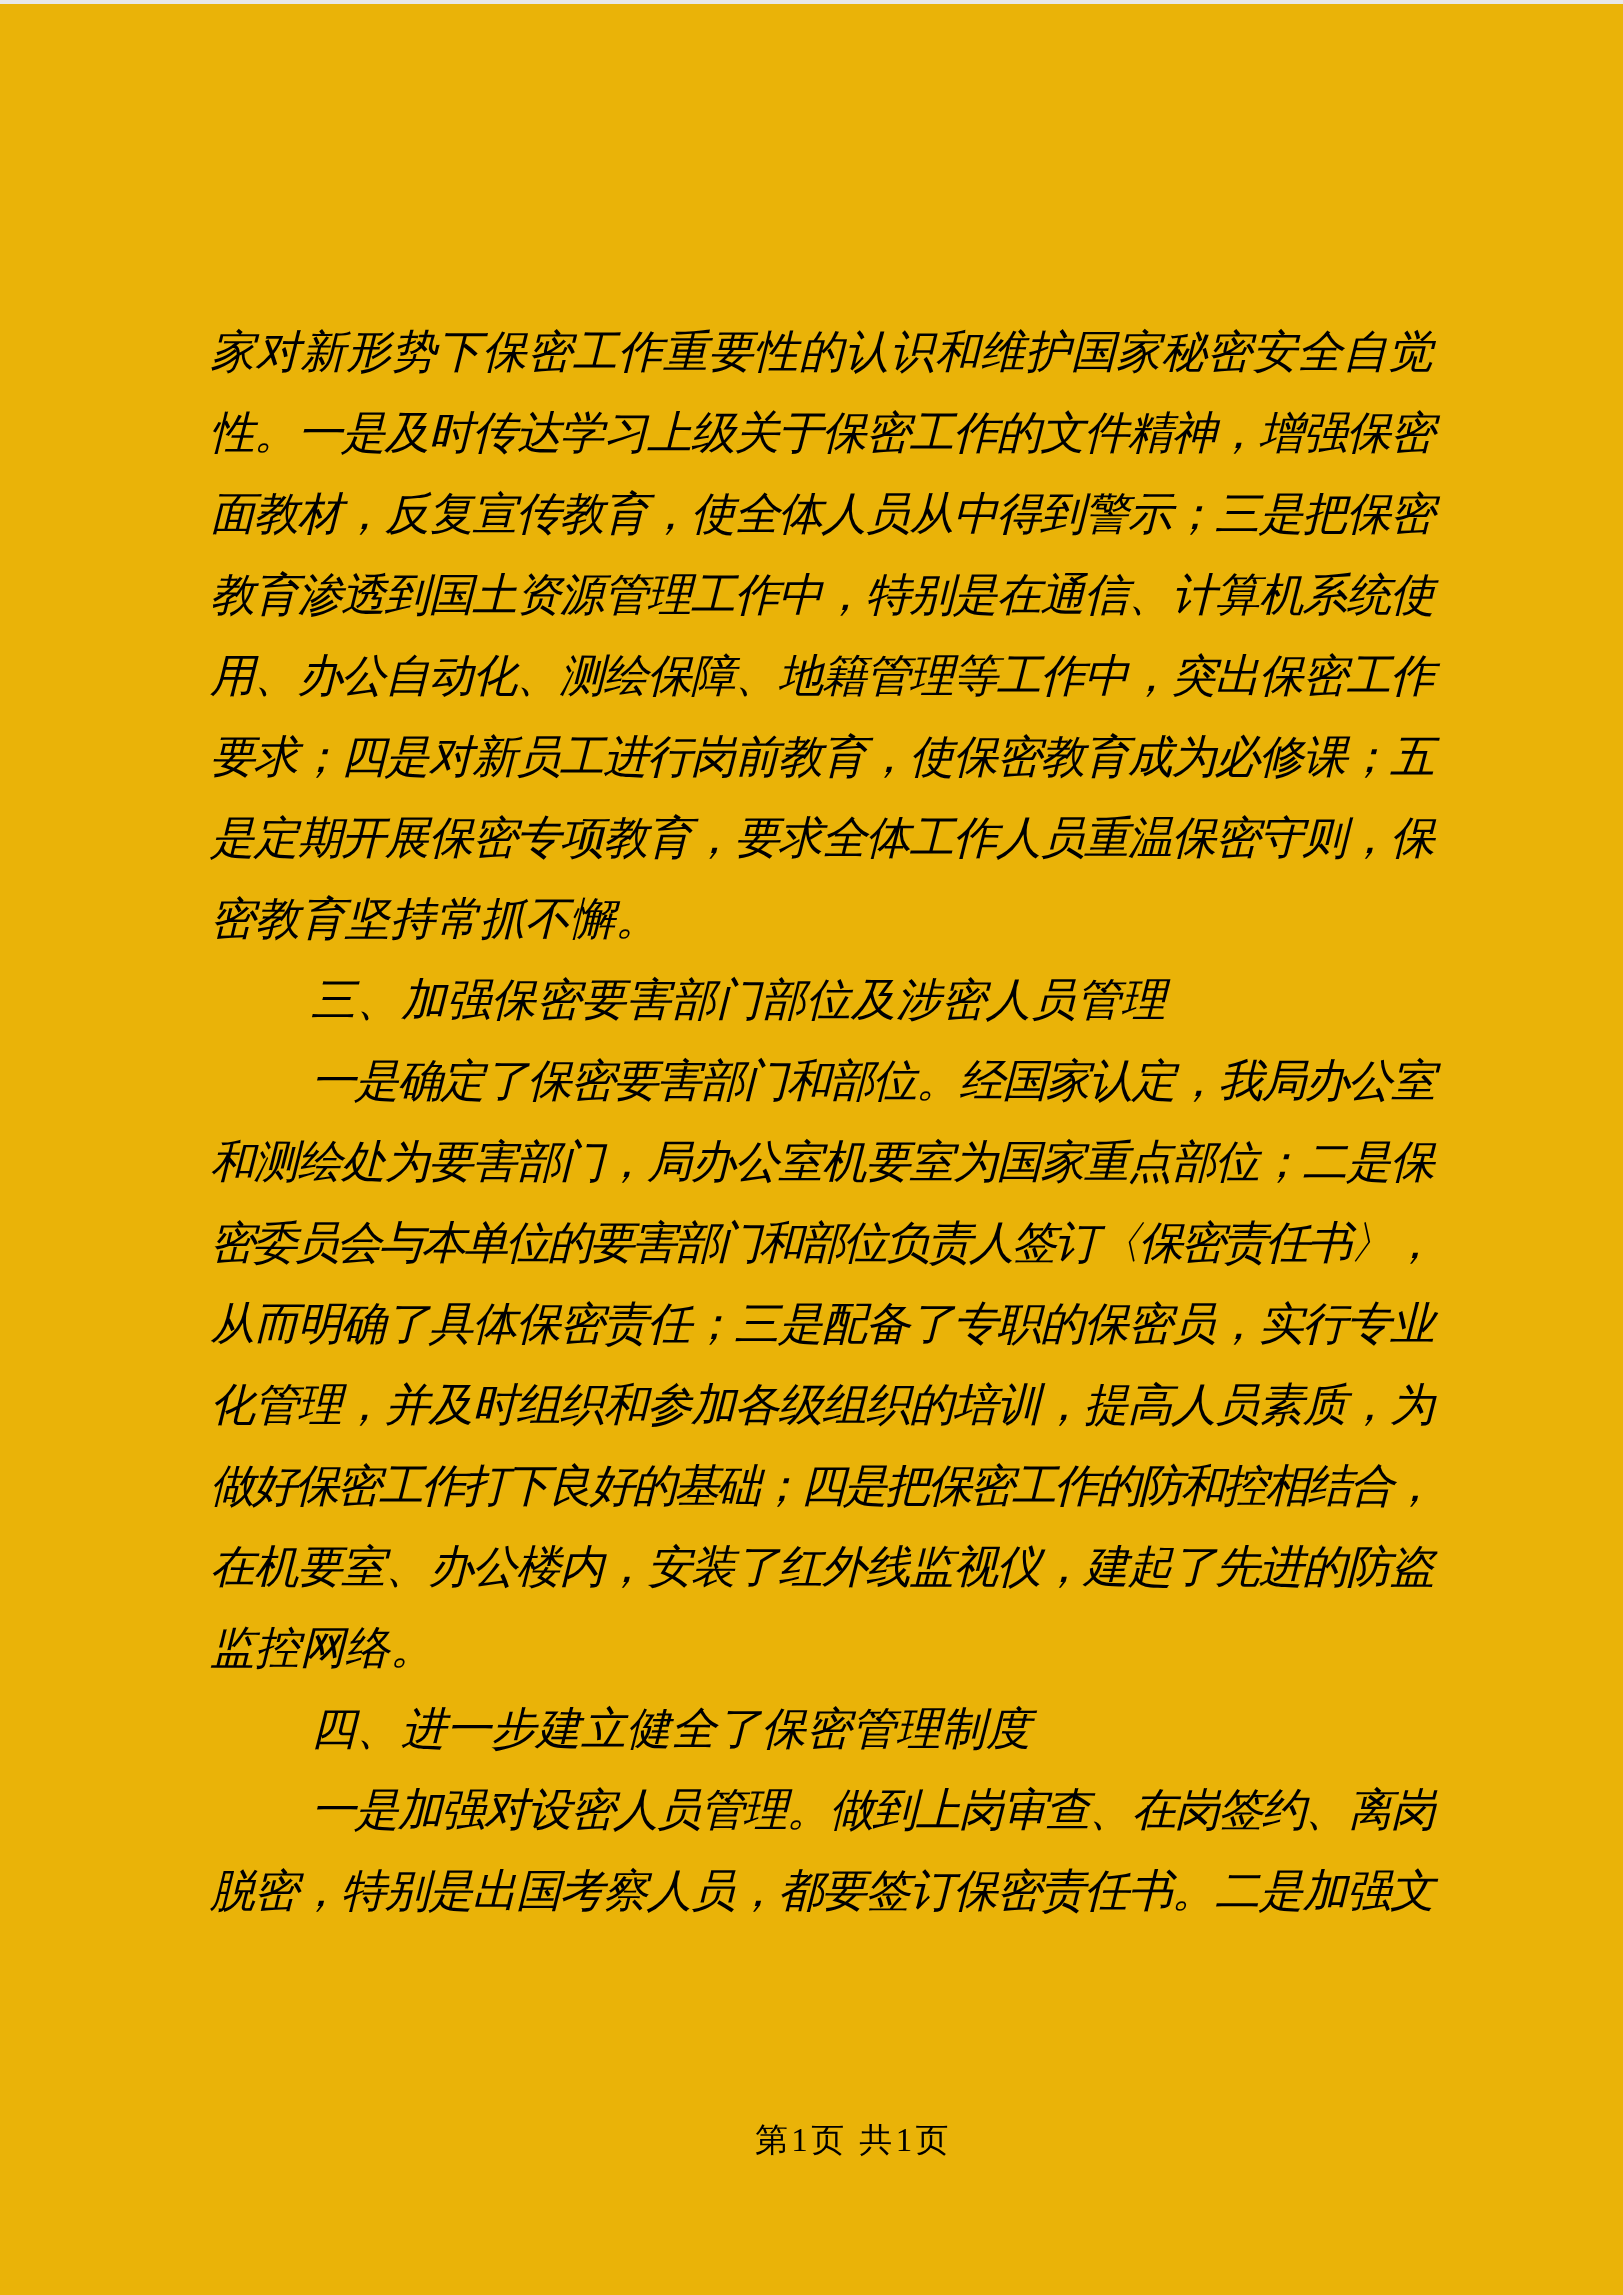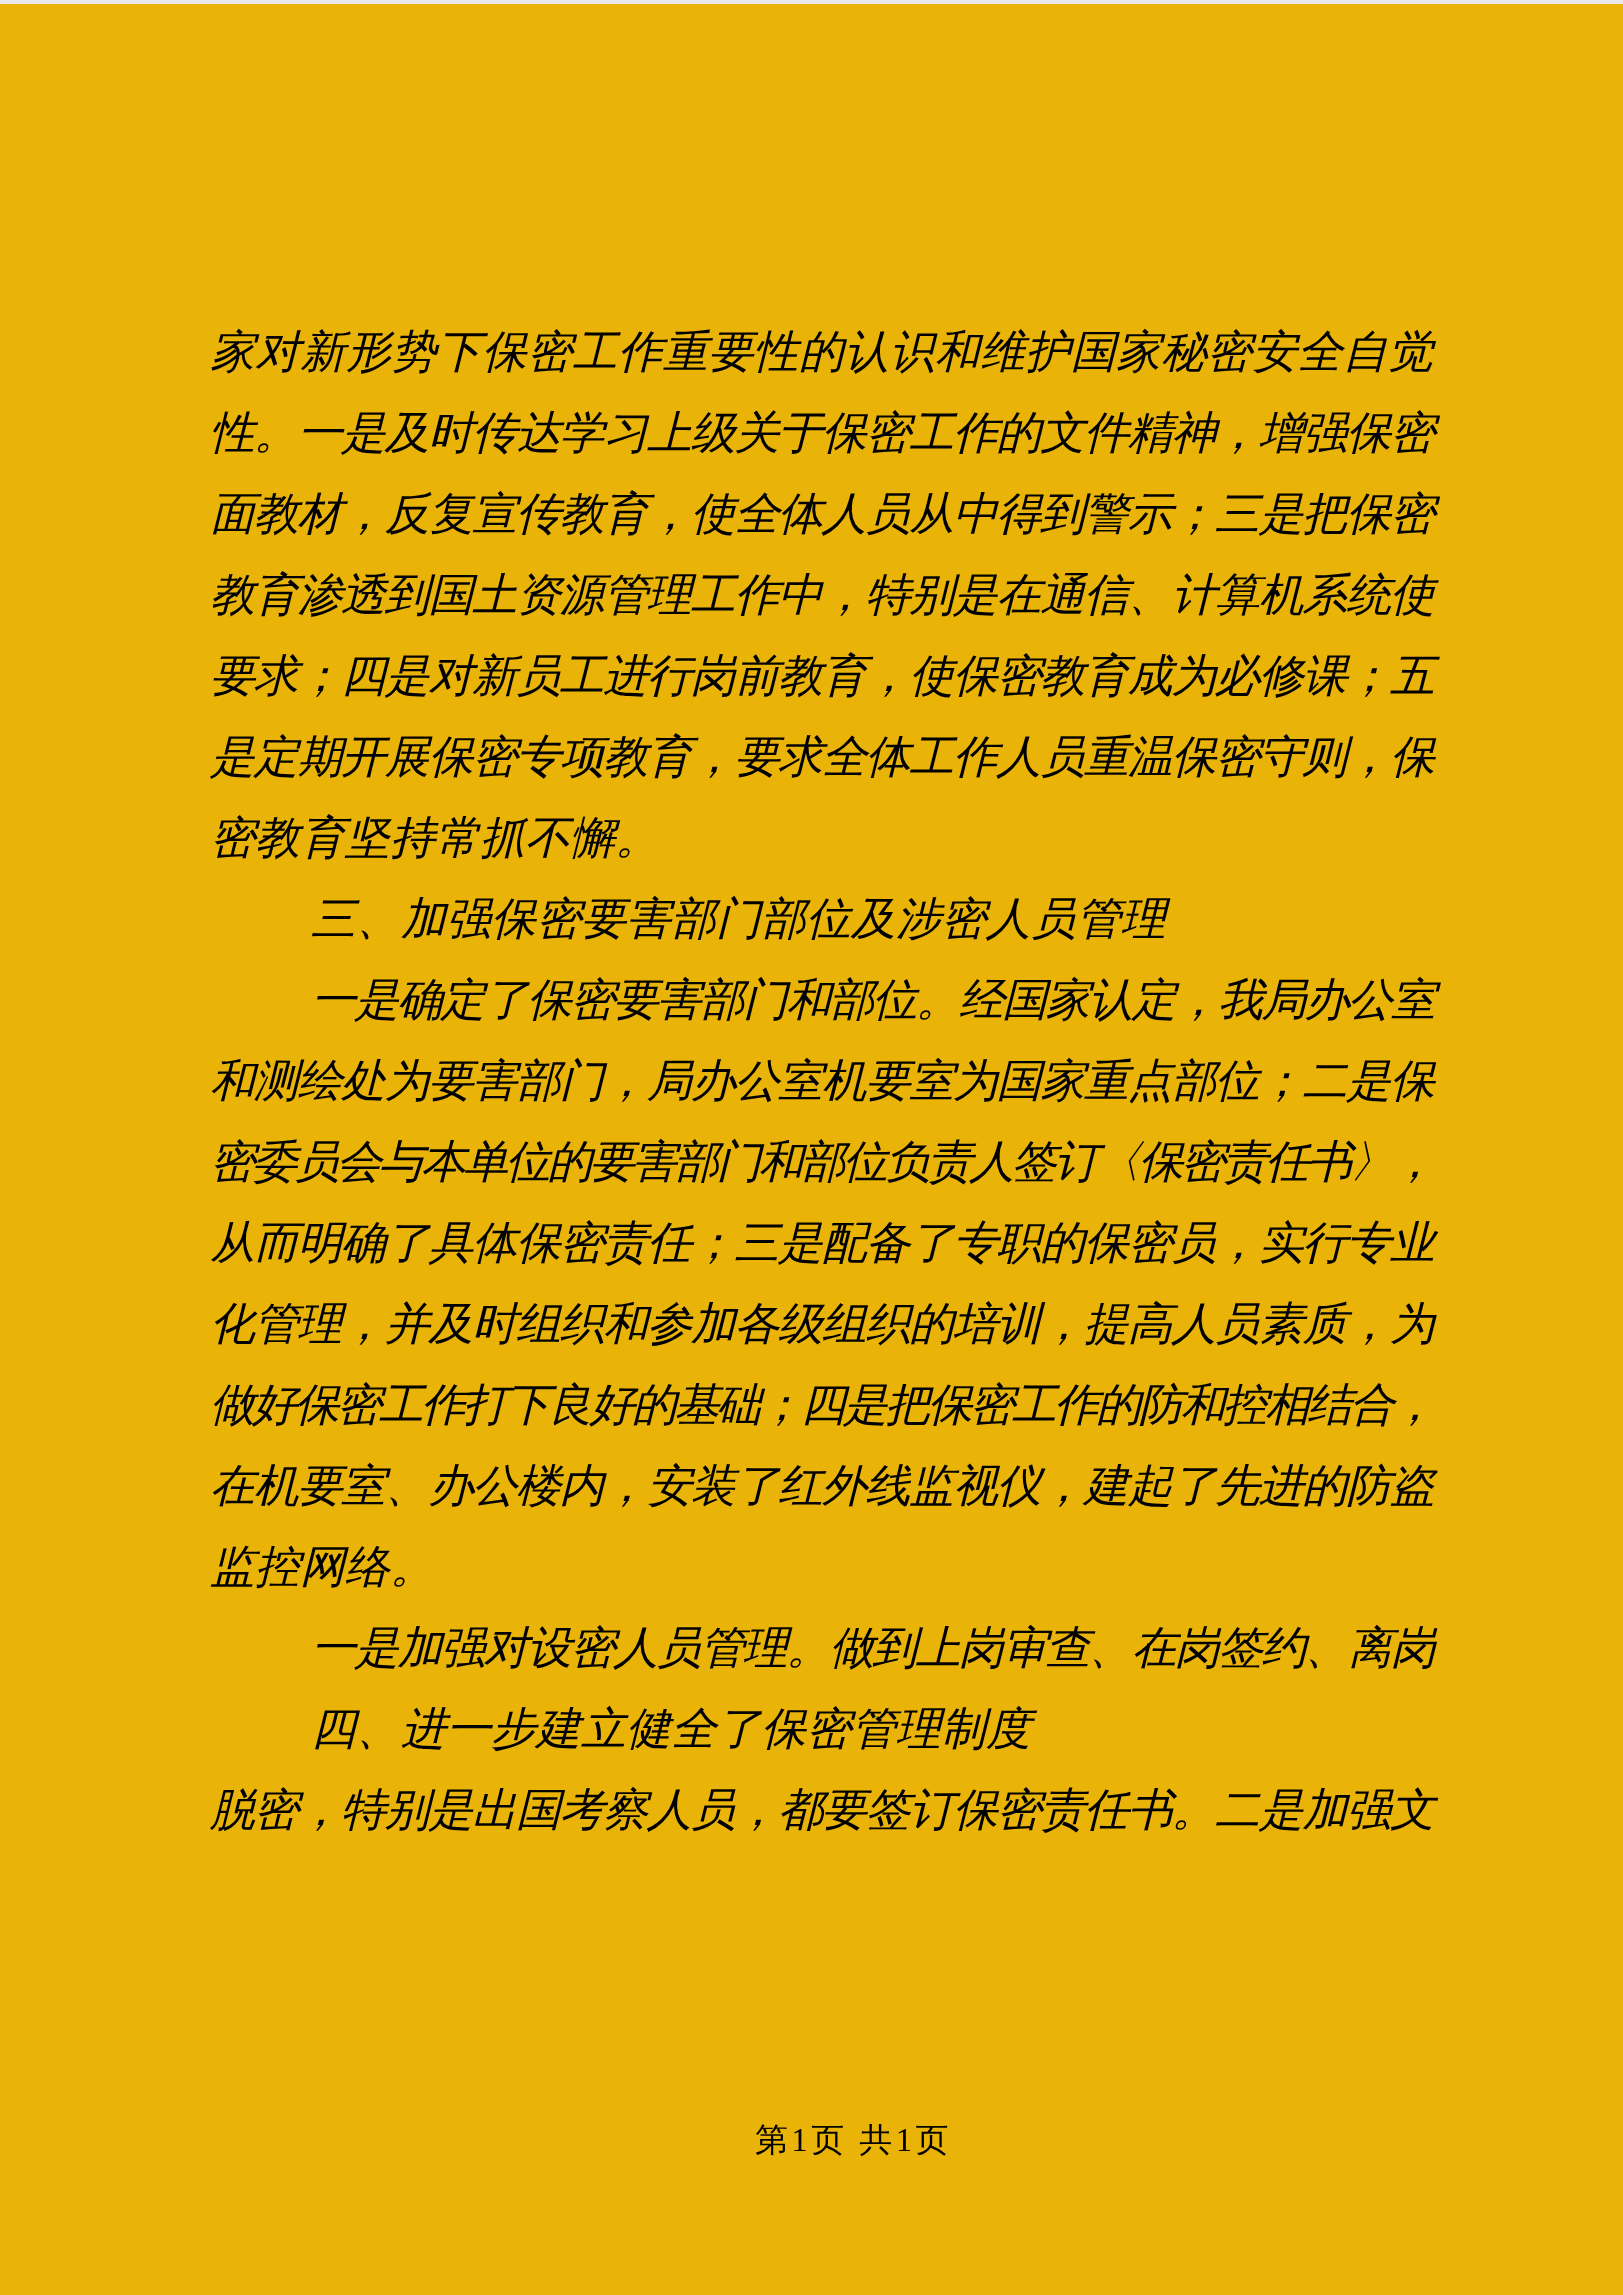--- a/index.html
+++ b/index.html
@@ -54,31 +54,32 @@
 </style>
 </head>
 <body>
 
 <div class="page">
   <div class="body-text">
       <div class="line"><span class="txt" style="letter-spacing: 0.3px;">家对新形势下保密工作重要性的认识和维护国家秘密安全自觉</span></div>
       <div class="line"><span class="txt" style="letter-spacing: -1.3px;">性。一是及时传达学习上级关于保密工作的文件精神，增强保密</span></div>
       <div class="line"><span class="txt" style="letter-spacing: -1.3px;">面教材，反复宣传教育，使全体人员从中得到警示；三是把保密</span></div>
       <div class="line"><span class="txt" style="letter-spacing: -1.3px; font-style: italic;">教育渗透到国土资源管理工作中，特别是在通信、计算机系统使</span></div>
+      <div class="line"><span class="txt" style="letter-spacing: -1.3px;">用、办公自动化、测绘保障、地籍管理等工作中，突出保密工作</span></div>
       <div class="line"><span class="txt" style="letter-spacing: -1.3px;">要求；四是对新员工进行岗前教育，使保密教育成为必修课；五</span></div>
       <div class="line"><span class="txt" style="letter-spacing: -1.3px;">是定期开展保密专项教育，要求全体工作人员重温保密守则，保</span></div>
       <div class="line"><span class="txt">密教育坚持常抓不懈。</span></div>
       <div class="line indent"><span class="txt">三、加强保密要害部门部位及涉密人员管理</span></div>
       <div class="line indent"><span class="txt" style="letter-spacing: -1.8px;">一是确定了保密要害部门和部位。经国家认定，我局办公室</span></div>
       <div class="line"><span class="txt" style="letter-spacing: -1.3px;">和测绘处为要害部门，局办公室机要室为国家重点部位；二是保</span></div>
       <div class="line"><span class="txt" style="letter-spacing: -2.8px;">密委员会与本单位的要害部门和部位负责人签订〈保密责任书〉，</span></div>
       <div class="line"><span class="txt" style="letter-spacing: -1.3px;">从而明确了具体保密责任；三是配备了专职的保密员，实行专业</span></div>
       <div class="line"><span class="txt" style="letter-spacing: -1.3px;">化管理，并及时组织和参加各级组织的培训，提高人员素质，为</span></div>
       <div class="line"><span class="txt" style="letter-spacing: -2.8px;">做好保密工作打下良好的基础；四是把保密工作的防和控相结合，</span></div>
       <div class="line"><span class="txt" style="letter-spacing: -1.3px;">在机要室、办公楼内，安装了红外线监视仪，建起了先进的防盗</span></div>
       <div class="line"><span class="txt">监控网络。</span></div>
+      <div class="line indent"><span class="txt">四、进一步建立健全了保密管理制度</span></div>
       <div class="line indent"><span class="txt" style="letter-spacing: -1.8px;">一是加强对设密人员管理。做到上岗审查、在岗签约、离岗</span></div>
-      <div class="line indent"><span class="txt">四、进一步建立健全了保密管理制度</span></div>
       <div class="line"><span class="txt" style="letter-spacing: -1.3px; text-align: center;">脱密，特别是出国考察人员，都要签订保密责任书。二是加强文</span></div>
     </div>
   <div class="footer">第1页 共1页</div>
 </div>
 
 
 </body></html>

